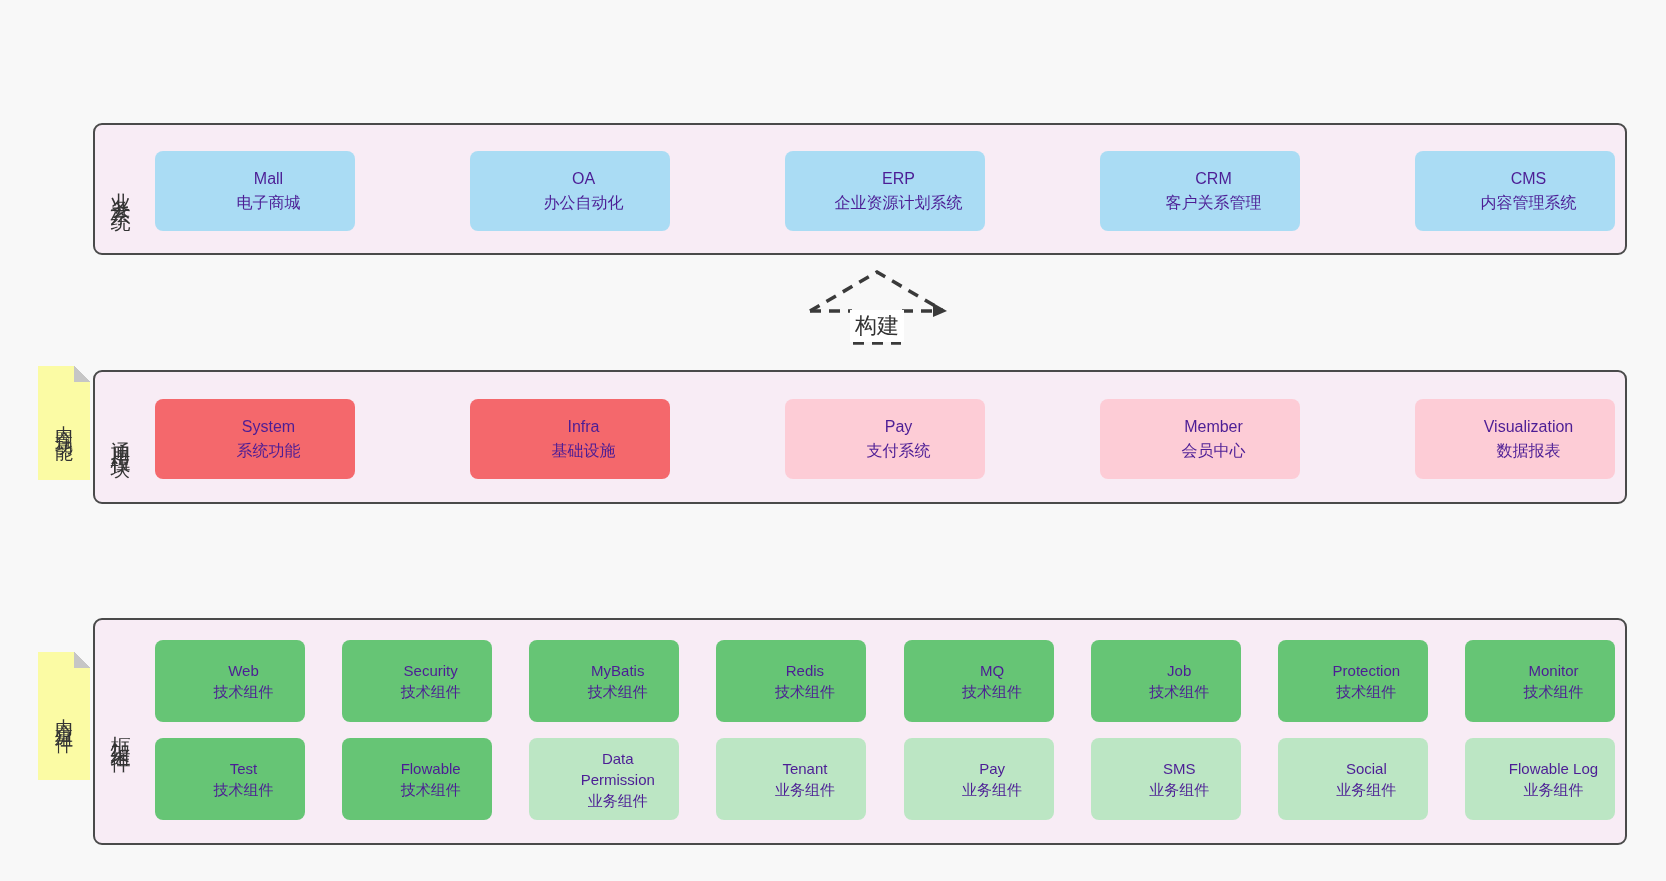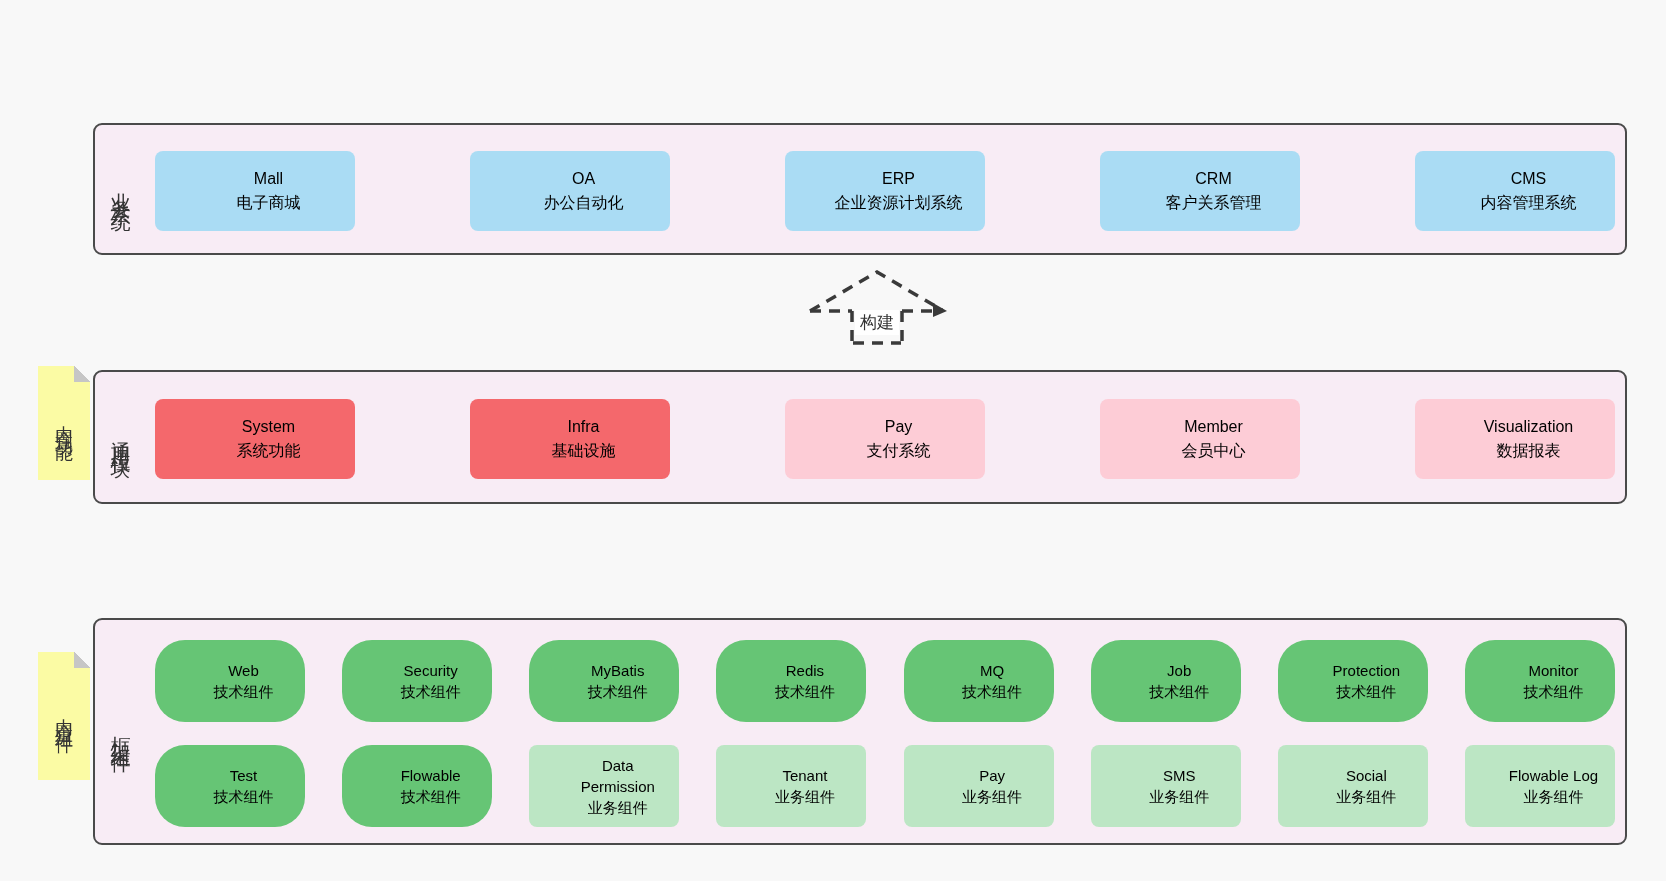--- a/index.html
+++ b/index.html
@@ -15,49 +15,49 @@
   .c-bot { top:618px; height:227px; }
 
   .vlabel { position:absolute; left:13px; top:50%; transform:translateY(-50%);
             writing-mode:vertical-rl; text-orientation:upright;
             font-size:20px; letter-spacing:6px; color:#333; white-space:nowrap; }
 
   .boxrow { position:absolute; left:60px; width:1460px; display:flex; justify-content:space-between; }
   .c-top .boxrow { top:26px; }
   .c-mid .boxrow { top:27px; }
   .c-bot .row1 { top:20px; }
-  .c-bot .row2 { top:125px; }
+  .c-bot .row2 { top:118px; }
 
   .box { width:200px; height:80px; border-radius:8px;
          display:flex; flex-direction:column; align-items:center; justify-content:center;
-         text-align:center; font-size:16px; line-height:1.5; color:#000000;padding-left:27px; }
+         text-align:center; font-size:16px; line-height:1.5; color:#4c1d95;padding-left:27px; }
   .box.small { width:150px; height:82px; font-size:15px; line-height:1.4; }
   .b-title { white-space:pre-line; }
   .blue   { background:#aadcf4; }
   .red    { background:#f4686c; }
   .pink   { background:#fdccd6; }
-  .dgreen { background:#66c575;border-radius:30px; }
+  .dgreen { background:#66c575; }
   .lgreen { background:#bce6c4; }
 
   
   .note { position:absolute; left:38px; width:52px; background:#fbfba4; }
   .note1 { top:366px; height:114px; }
   .note2 { top:652px; height:128px; }
   .fold { position:absolute; top:0; right:0; width:16px; height:16px;
           background:linear-gradient(225deg,#f8f8f8 50%,#c6c6c6 50%); }
   .ntext { position:absolute; left:50%; top:50%; transform:translate(-50%,-50%);
            writing-mode:vertical-rl; text-orientation:upright;
            font-size:18px; letter-spacing:6px; color:#333; white-space:nowrap; }
 
   
   .arrow { position:absolute; width:140px; height:78px; }
   .arrow1 { left:807px; top:268px; }
   .arrow2 { left:823px; top:516px; }
   .alabel { position:absolute; left:50%; transform:translateX(-50%); top:42px;
-            background:#ffffff; padding:1px 5px; font-size:17px; color:#333; white-space:nowrap; }
+            background:#ffffff; padding:1px 5px; font-size:22px; color:#333; white-space:nowrap; }
 </style>
 </head>
 <body>
 
 <div class="stage">
 
   <div class="container c-top">
     <div class="vlabel">业务系统</div>
     <div class="boxrow">
       <div class="box blue">

